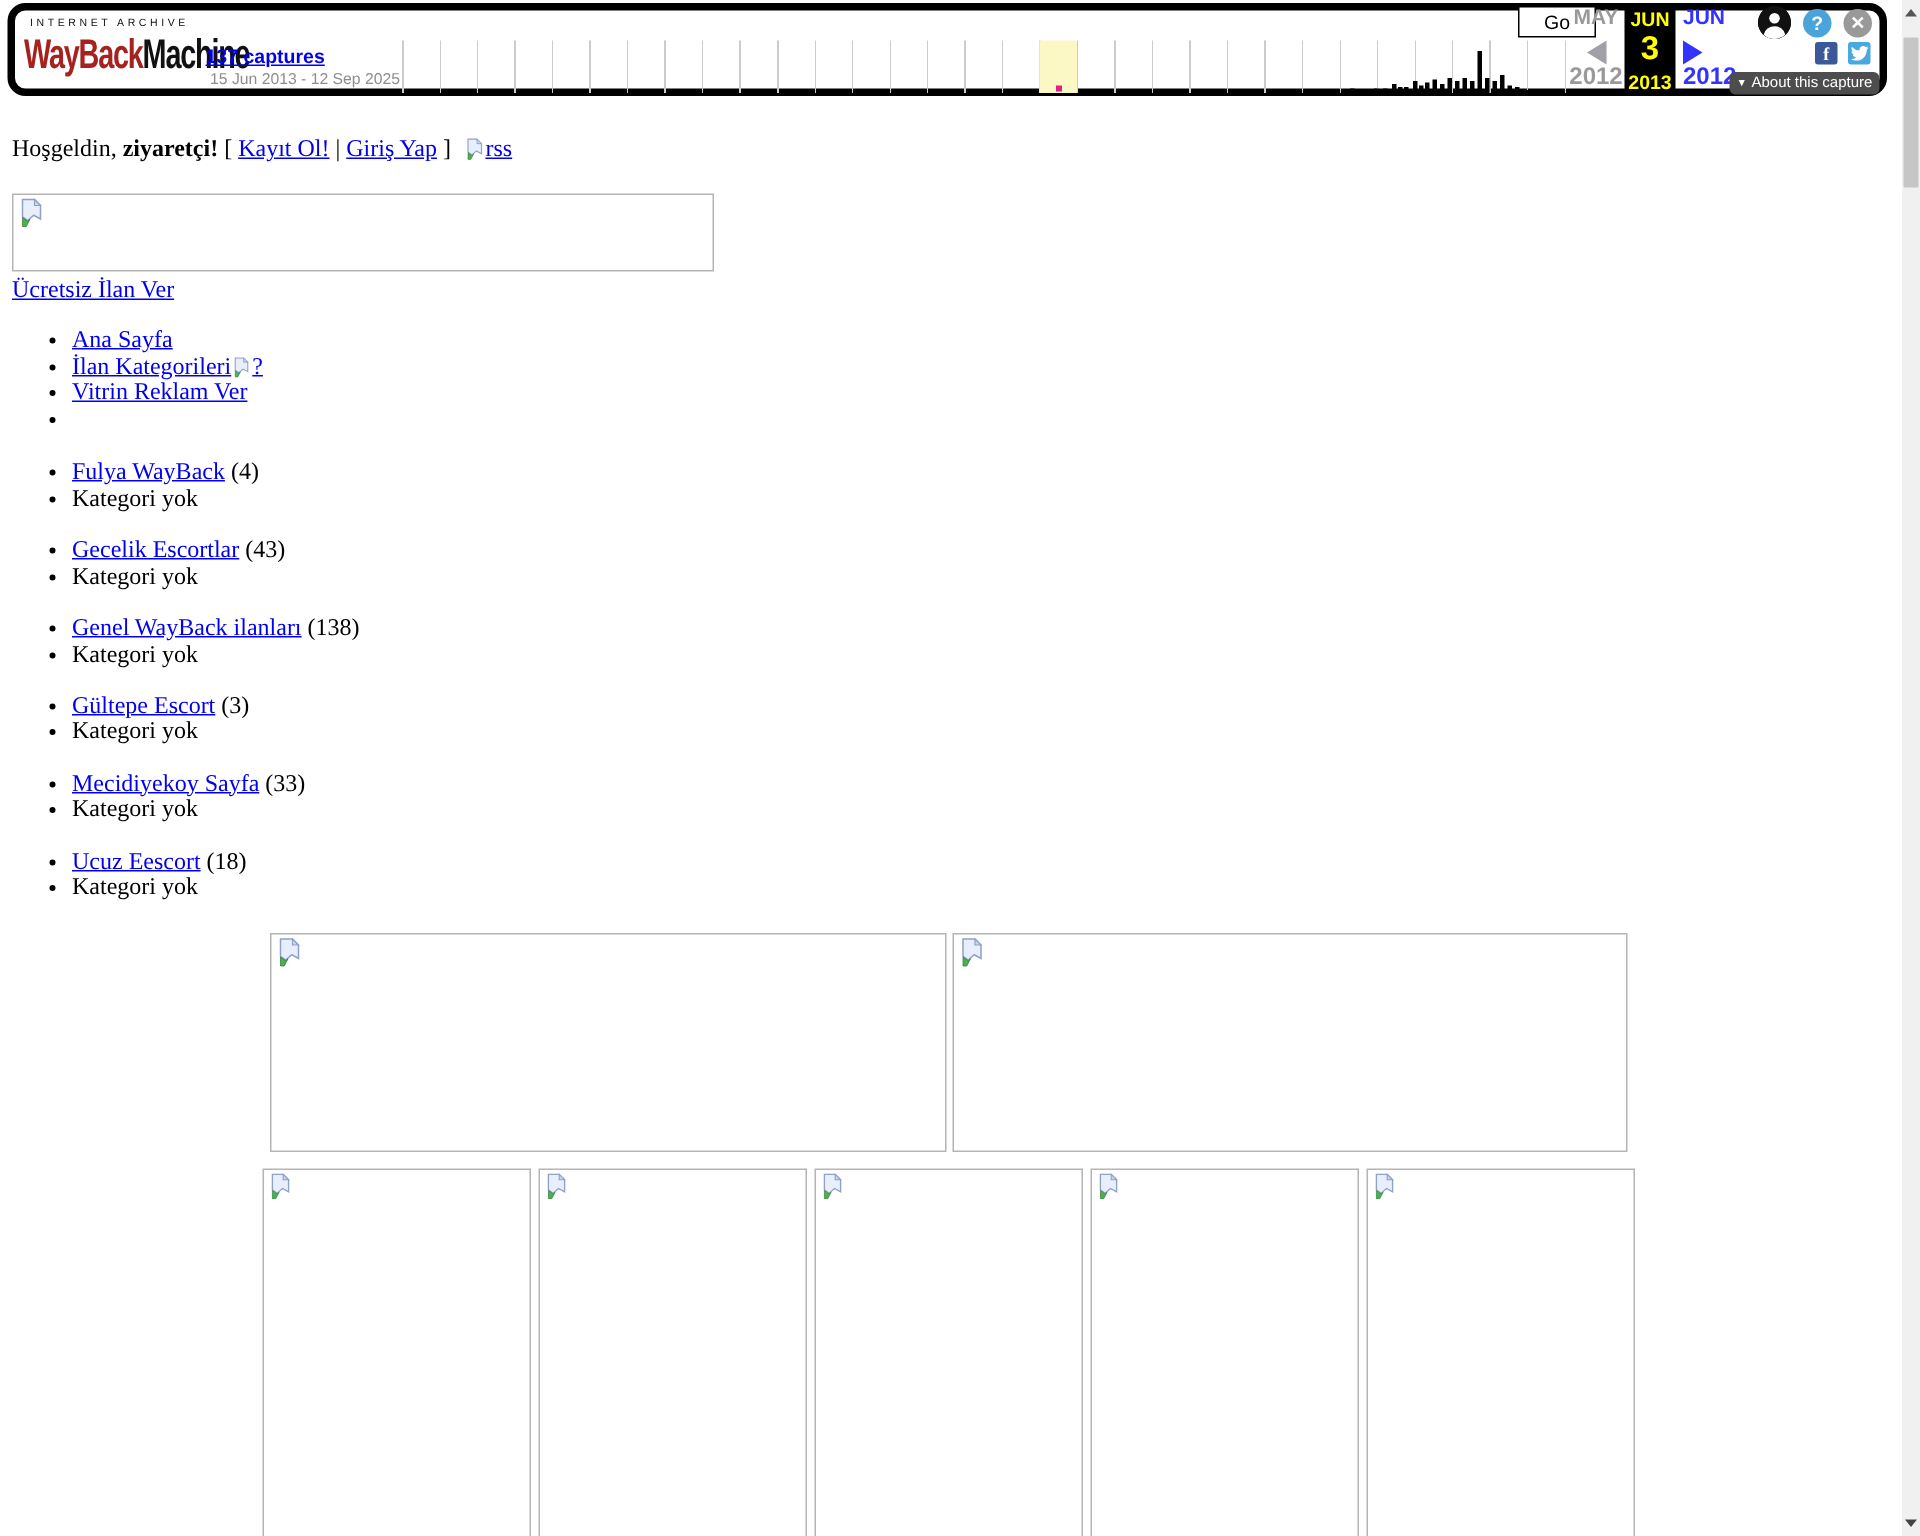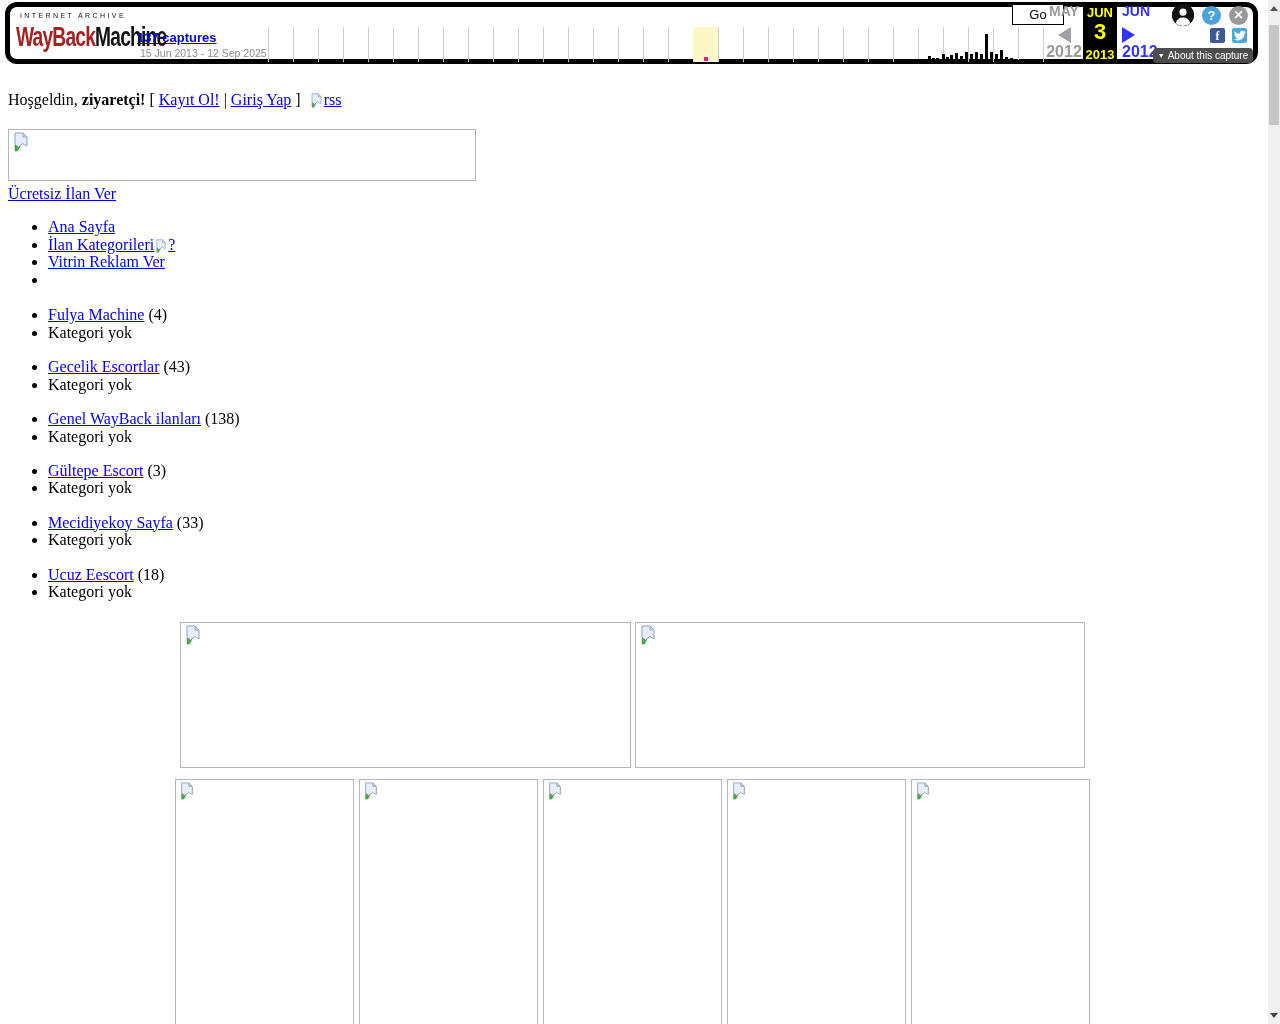--- a/index.html
+++ b/index.html
@@ -200,21 +200,21 @@
   <li><a>Ana Sayfa</a></li>
   <li><a>İlan Kategorileri</a><svg class="bimg" width="14" height="14">
         <use href="#bimg-sym"></use>
       </svg><a>?</a></li>
   <li><a>Vitrin Reklam Ver</a></li>
   <li class="empty"></li>
 </ul>
 
 <div class="cats">
   <ul class="cat-group">
-    <li><a>Fulya Machine</a> <span>(4)</span></li>
+    <li><a>Fulya WayBack</a> <span>(4)</span></li>
     <li>Kategori yok</li>
   </ul>
   <ul class="cat-group">
     <li><a>Gecelik Escortlar</a> <span>(43)</span></li>
     <li>Kategori yok</li>
   </ul>
   <ul class="cat-group">
     <li><a>Genel WayBack ilanları</a> <span>(138)</span></li>
     <li>Kategori yok</li>
   </ul>

